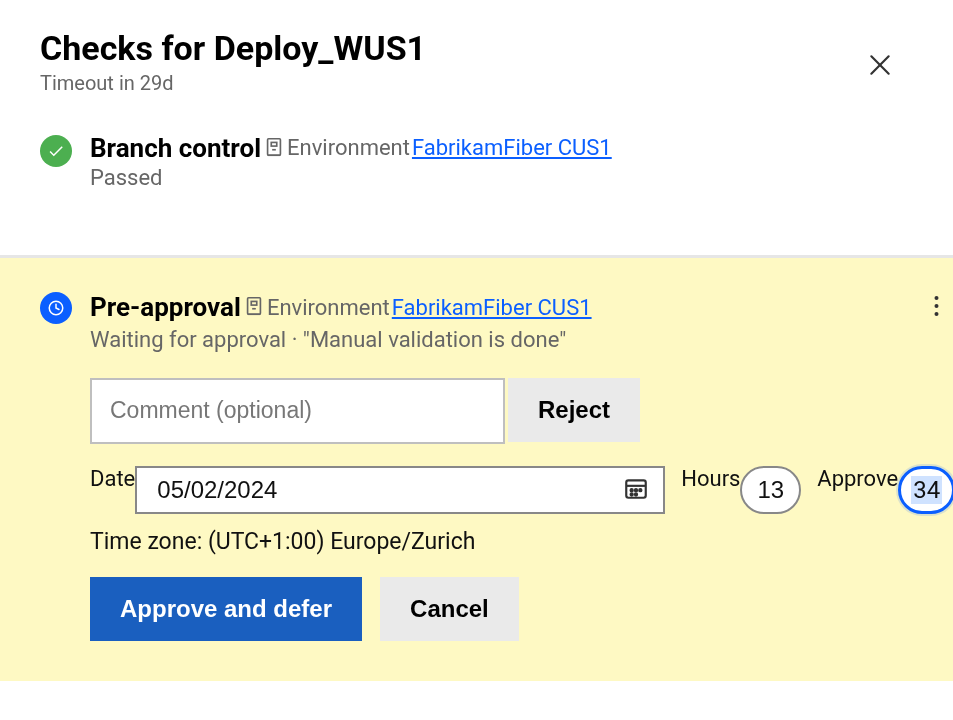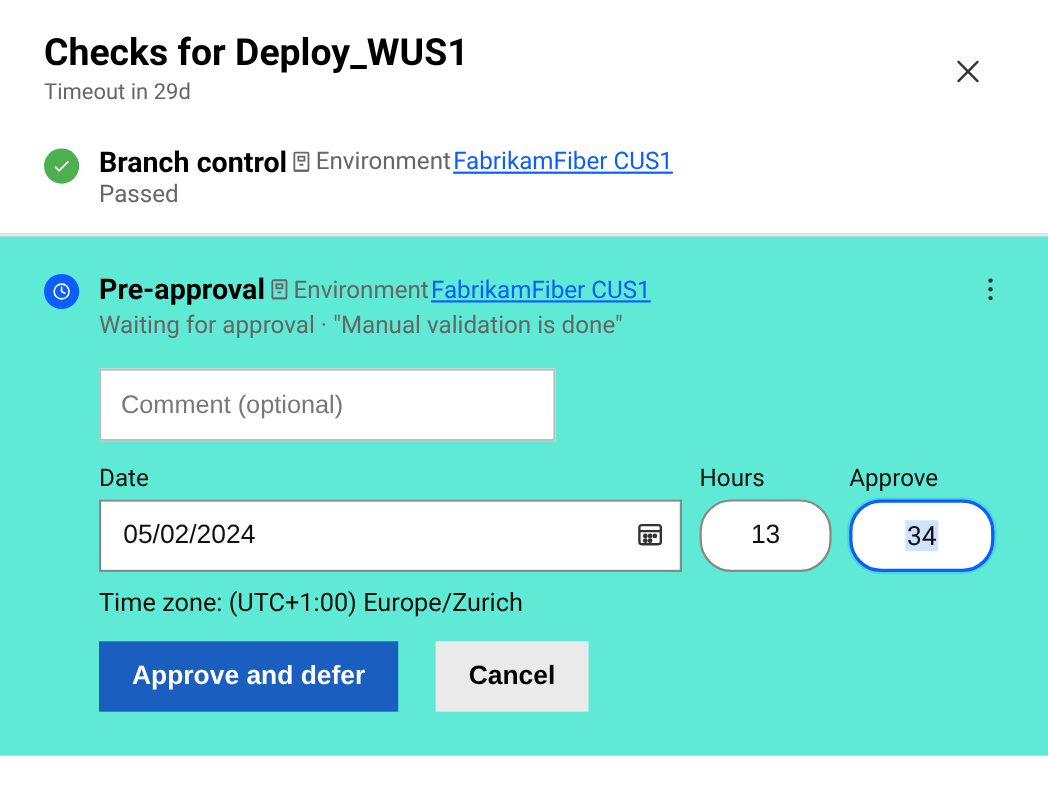--- a/index.html
+++ b/index.html
@@ -93,23 +93,24 @@
     border: none;
     cursor: pointer;
     padding: 6px 10px;
     color: #333;
     align-self: center;
     margin-left: auto;
   }
   .more-btn svg { width: 5px; height: 20px; }
 
   .preapproval-section {
-    background: #5eead4;
+    background: #fef9c3;
     border-top: 3px solid #e6e6e6;
     padding: 32px 40px 40px 40px;
+    margin-top: 43px;
   }
 
   .comment-row {
     display: flex;
     gap: 3px;
     margin-top: 26px;
   }
   .comment-input {
     width: 415px;
     height: 66px;
@@ -128,32 +129,32 @@
     font-size: 24px;
     font-weight: 600;
     cursor: pointer;
   }
 
   .datetime-row {
     display: flex;
     gap: 16px;
     margin-top: 22px;
   }
-  .field-group { display: flex; flex-direction: column; }
+  .field-group { display: flex; }
   .field-label {
     font-size: 22px;
     color: #111;
     margin-bottom: 6px;
   }
   .date-wrap {
     position: relative;
     width: 530px;
   }
   .date-input, .num-input {
-    height: 66px;
+    height: 48px;
     border: 2px solid #888;
     background: #fff;
     font-size: 24px;
     padding: 0 20px;
     color: #111;
     width: 100%;
   }
   .date-cal {
     position: absolute;
     right: 16px;
@@ -177,21 +178,21 @@
   }
 
   .tz-row {
     font-size: 23px;
     color: #111;
     margin-top: 14px;
   }
 
   .actions-row {
     display: flex;
-    gap: 34px;
+    gap: 18px;
     margin-top: 22px;
   }
   .approve-btn {
     background: #1a5fbf;
     color: #fff;
     border: none;
     font-size: 24px;
     font-weight: 600;
     padding: 0 30px;
     height: 64px;
@@ -279,20 +280,21 @@
                 <circle cx="2" cy="10" r="2"></circle>
                 <circle cx="2" cy="18" r="2"></circle>
             </svg>
           </span>
         </button>
       </div>
       <div class="section-status">Waiting for approval · "Manual validation is done"</div>
 
       <div class="comment-row">
         <input type="text" class="comment-input" placeholder="Comment (optional)" style="">
+        <button class="reject-btn">Reject</button>
       </div>
 
       <div class="datetime-row">
         <div class="field-group">
           <span class="field-label">Date</span>
           <div class="date-wrap">
             <input type="text" class="date-input" value="05/02/2024" style="">
             <span class="date-cal">
               <svg viewBox="0 0 24 24" fill="none" stroke="currentColor" stroke-width="2">
                 <rect x="3" y="5" width="18" height="16" rx="2"></rect>

